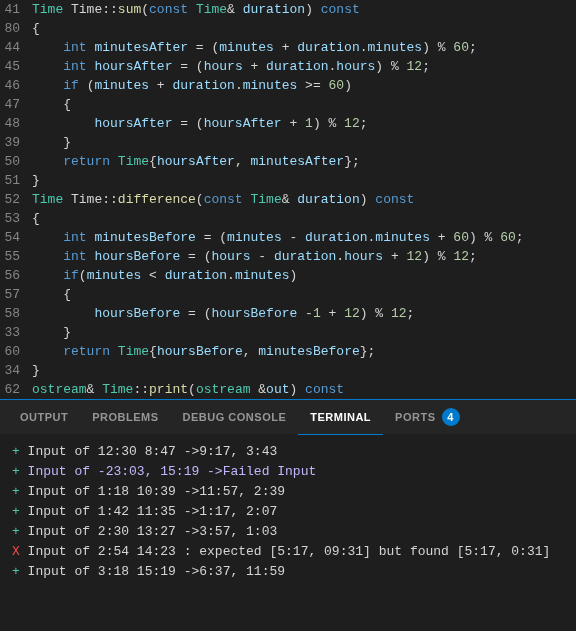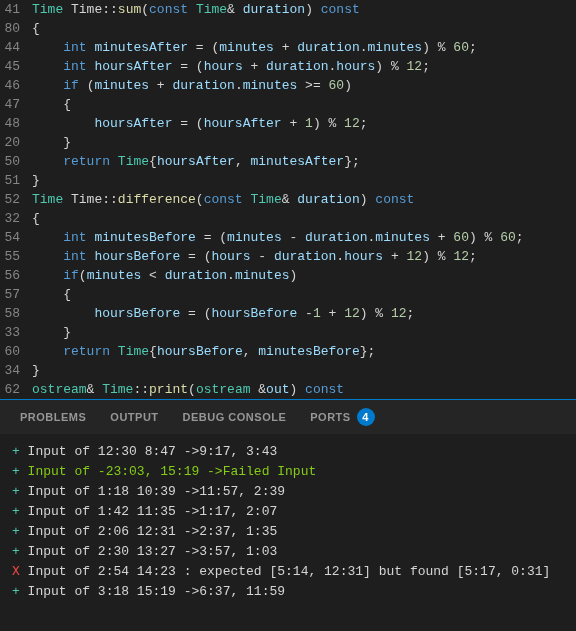--- a/index.html
+++ b/index.html
@@ -105,54 +105,56 @@
 <body>
 
 <div class="code-area" id="code-area">
     <div class="code-line"><span class="line-number">41</span><span class="code-content"><span style="color: rgb(78, 201, 176);">Time</span><span style="color: rgb(212, 212, 212);"> Time::</span><span style="color: rgb(220, 220, 170);">sum</span><span style="color: rgb(212, 212, 212);">(</span><span style="color: rgb(86, 156, 214);">const</span><span style="color: rgb(212, 212, 212);"> </span><span style="color: rgb(78, 201, 176);">Time</span><span style="color: rgb(212, 212, 212);">&amp; </span><span style="color: rgb(156, 220, 254);">duration</span><span style="color: rgb(212, 212, 212);">) </span><span style="color: rgb(86, 156, 214);">const</span></span></div>
     <div class="code-line"><span class="line-number">80</span><span class="code-content"><span style="color: rgb(212, 212, 212);">{</span></span></div>
     <div class="code-line"><span class="line-number">44</span><span class="code-content"><span style="color: rgb(212, 212, 212);">    </span><span style="color: rgb(86, 156, 214);">int</span><span style="color: rgb(212, 212, 212);"> </span><span style="color: rgb(156, 220, 254);">minutesAfter</span><span style="color: rgb(212, 212, 212);"> = (</span><span style="color: rgb(156, 220, 254);">minutes</span><span style="color: rgb(212, 212, 212);"> + </span><span style="color: rgb(156, 220, 254);">duration</span><span style="color: rgb(212, 212, 212);">.</span><span style="color: rgb(156, 220, 254);">minutes</span><span style="color: rgb(212, 212, 212);">) % </span><span style="color: rgb(181, 206, 168);">60</span><span style="color: rgb(212, 212, 212);">;</span></span></div>
     <div class="code-line"><span class="line-number">45</span><span class="code-content"><span style="color: rgb(212, 212, 212);">    </span><span style="color: rgb(86, 156, 214);">int</span><span style="color: rgb(212, 212, 212);"> </span><span style="color: rgb(156, 220, 254);">hoursAfter</span><span style="color: rgb(212, 212, 212);"> = (</span><span style="color: rgb(156, 220, 254);">hours</span><span style="color: rgb(212, 212, 212);"> + </span><span style="color: rgb(156, 220, 254);">duration</span><span style="color: rgb(212, 212, 212);">.</span><span style="color: rgb(156, 220, 254);">hours</span><span style="color: rgb(212, 212, 212);">) % </span><span style="color: rgb(181, 206, 168);">12</span><span style="color: rgb(212, 212, 212);">;</span></span></div>
     <div class="code-line"><span class="line-number">46</span><span class="code-content"><span style="color: rgb(212, 212, 212);">    </span><span style="color: rgb(86, 156, 214);">if</span><span style="color: rgb(212, 212, 212);"> (</span><span style="color: rgb(156, 220, 254);">minutes</span><span style="color: rgb(212, 212, 212);"> + </span><span style="color: rgb(156, 220, 254);">duration</span><span style="color: rgb(212, 212, 212);">.</span><span style="color: rgb(156, 220, 254);">minutes</span><span style="color: rgb(212, 212, 212);"> &gt;= </span><span style="color: rgb(181, 206, 168);">60</span><span style="color: rgb(212, 212, 212);">)</span></span></div>
     <div class="code-line"><span class="line-number">47</span><span class="code-content"><span style="color: rgb(212, 212, 212);">    {</span></span></div>
     <div class="code-line"><span class="line-number">48</span><span class="code-content"><span style="color: rgb(212, 212, 212);">        </span><span style="color: rgb(156, 220, 254);">hoursAfter</span><span style="color: rgb(212, 212, 212);"> = (</span><span style="color: rgb(156, 220, 254);">hoursAfter</span><span style="color: rgb(212, 212, 212);"> + </span><span style="color: rgb(181, 206, 168);">1</span><span style="color: rgb(212, 212, 212);">) % </span><span style="color: rgb(181, 206, 168);">12</span><span style="color: rgb(212, 212, 212);">;</span></span></div>
-    <div class="code-line"><span class="line-number">20</span><span class="code-content"><span style="color: rgb(212, 212, 212);">    }</span></span></div>
+    <div class="code-line"><span class="line-number">39</span><span class="code-content"><span style="color: rgb(212, 212, 212);">    }</span></span></div>
     <div class="code-line"><span class="line-number">50</span><span class="code-content"><span style="color: rgb(212, 212, 212);">    </span><span style="color: rgb(86, 156, 214);">return</span><span style="color: rgb(212, 212, 212);"> </span><span style="color: rgb(78, 201, 176);">Time</span><span style="color: rgb(212, 212, 212);">{</span><span style="color: rgb(156, 220, 254);">hoursAfter</span><span style="color: rgb(212, 212, 212);">, </span><span style="color: rgb(156, 220, 254);">minutesAfter</span><span style="color: rgb(212, 212, 212);">};</span></span></div>
     <div class="code-line"><span class="line-number">51</span><span class="code-content"><span style="color: rgb(212, 212, 212);">}</span></span></div>
     <div class="code-line"><span class="line-number">52</span><span class="code-content"><span style="color: rgb(78, 201, 176);">Time</span><span style="color: rgb(212, 212, 212);"> Time::</span><span style="color: rgb(220, 220, 170);">difference</span><span style="color: rgb(212, 212, 212);">(</span><span style="color: rgb(86, 156, 214);">const</span><span style="color: rgb(212, 212, 212);"> </span><span style="color: rgb(78, 201, 176);">Time</span><span style="color: rgb(212, 212, 212);">&amp; </span><span style="color: rgb(156, 220, 254);">duration</span><span style="color: rgb(212, 212, 212);">) </span><span style="color: rgb(86, 156, 214);">const</span></span></div>
-    <div class="code-line"><span class="line-number">32</span><span class="code-content"><span style="color: rgb(212, 212, 212);">{</span></span></div>
+    <div class="code-line"><span class="line-number">53</span><span class="code-content"><span style="color: rgb(212, 212, 212);">{</span></span></div>
     <div class="code-line"><span class="line-number">54</span><span class="code-content"><span style="color: rgb(212, 212, 212);">    </span><span style="color: rgb(86, 156, 214);">int</span><span style="color: rgb(212, 212, 212);"> </span><span style="color: rgb(156, 220, 254);">minutesBefore</span><span style="color: rgb(212, 212, 212);"> = (</span><span style="color: rgb(156, 220, 254);">minutes</span><span style="color: rgb(212, 212, 212);"> - </span><span style="color: rgb(156, 220, 254);">duration</span><span style="color: rgb(212, 212, 212);">.</span><span style="color: rgb(156, 220, 254);">minutes</span><span style="color: rgb(212, 212, 212);"> + </span><span style="color: rgb(181, 206, 168);">60</span><span style="color: rgb(212, 212, 212);">) % </span><span style="color: rgb(181, 206, 168);">60</span><span style="color: rgb(212, 212, 212);">;</span></span></div>
     <div class="code-line"><span class="line-number">55</span><span class="code-content"><span style="color: rgb(212, 212, 212);">    </span><span style="color: rgb(86, 156, 214);">int</span><span style="color: rgb(212, 212, 212);"> </span><span style="color: rgb(156, 220, 254);">hoursBefore</span><span style="color: rgb(212, 212, 212);"> = (</span><span style="color: rgb(156, 220, 254);">hours</span><span style="color: rgb(212, 212, 212);"> - </span><span style="color: rgb(156, 220, 254);">duration</span><span style="color: rgb(212, 212, 212);">.</span><span style="color: rgb(156, 220, 254);">hours</span><span style="color: rgb(212, 212, 212);"> + </span><span style="color: rgb(181, 206, 168);">12</span><span style="color: rgb(212, 212, 212);">) % </span><span style="color: rgb(181, 206, 168);">12</span><span style="color: rgb(212, 212, 212);">;</span></span></div>
     <div class="code-line"><span class="line-number">56</span><span class="code-content"><span style="color: rgb(212, 212, 212);">    </span><span style="color: rgb(86, 156, 214);">if</span><span style="color: rgb(212, 212, 212);">(</span><span style="color: rgb(156, 220, 254);">minutes</span><span style="color: rgb(212, 212, 212);"> &lt; </span><span style="color: rgb(156, 220, 254);">duration</span><span style="color: rgb(212, 212, 212);">.</span><span style="color: rgb(156, 220, 254);">minutes</span><span style="color: rgb(212, 212, 212);">)</span></span></div>
     <div class="code-line"><span class="line-number">57</span><span class="code-content"><span style="color: rgb(212, 212, 212);">    {</span></span></div>
     <div class="code-line"><span class="line-number">58</span><span class="code-content"><span style="color: rgb(212, 212, 212);">        </span><span style="color: rgb(156, 220, 254);">hoursBefore</span><span style="color: rgb(212, 212, 212);"> = (</span><span style="color: rgb(156, 220, 254);">hoursBefore</span><span style="color: rgb(212, 212, 212);"> -</span><span style="color: rgb(181, 206, 168);">1</span><span style="color: rgb(212, 212, 212);"> + </span><span style="color: rgb(181, 206, 168);">12</span><span style="color: rgb(212, 212, 212);">) % </span><span style="color: rgb(181, 206, 168);">12</span><span style="color: rgb(212, 212, 212);">;</span></span></div>
     <div class="code-line"><span class="line-number">33</span><span class="code-content"><span style="color: rgb(212, 212, 212);">    }</span></span></div>
     <div class="code-line"><span class="line-number">60</span><span class="code-content"><span style="color: rgb(212, 212, 212);">    </span><span style="color: rgb(86, 156, 214);">return</span><span style="color: rgb(212, 212, 212);"> </span><span style="color: rgb(78, 201, 176);">Time</span><span style="color: rgb(212, 212, 212);">{</span><span style="color: rgb(156, 220, 254);">hoursBefore</span><span style="color: rgb(212, 212, 212);">, </span><span style="color: rgb(156, 220, 254);">minutesBefore</span><span style="color: rgb(212, 212, 212);">};</span></span></div>
     <div class="code-line"><span class="line-number">34</span><span class="code-content"><span style="color: rgb(212, 212, 212);">}</span></span></div>
     <div class="code-line"><span class="line-number">62</span><span class="code-content"><span style="color: rgb(78, 201, 176);">ostream</span><span style="color: rgb(212, 212, 212);">&amp; </span><span style="color: rgb(78, 201, 176);">Time</span><span style="color: rgb(212, 212, 212);">::</span><span style="color: rgb(220, 220, 170);">print</span><span style="color: rgb(212, 212, 212);">(</span><span style="color: rgb(78, 201, 176);">ostream</span><span style="color: rgb(212, 212, 212);"> &amp;</span><span style="color: rgb(156, 220, 254);">out</span><span style="color: rgb(212, 212, 212);">) </span><span style="color: rgb(86, 156, 214);">const</span></span></div>
   </div>
 
 <div class="tab-bar" id="tab-bar">
     <div class="tab-item">
+      <span>OUTPUT</span>
+    </div>
+    <div class="tab-item">
       <span>PROBLEMS</span>
     </div>
     <div class="tab-item">
-      <span>OUTPUT</span>
+      <span>DEBUG CONSOLE</span>
     </div>
-    <div class="tab-item">
-      <span>DEBUG CONSOLE</span>
+    <div class="tab-item active">
+      <span>TERMINAL</span>
     </div>
     <div class="tab-item">
       <span>PORTS</span>
       <span class="tab-badge">4</span>
     </div>
   </div>
 
 <div class="terminal-area" id="terminal-area">
     <div class="terminal-line"><span style="color: rgb(78, 201, 176);">+</span><span style="color: rgb(212, 212, 212);"> Input of 12:30 8:47 -&gt;9:17, 3:43</span></div>
-    <div class="terminal-line"><span style="color: rgb(78, 201, 176);">+</span><span style="color: #84cc16;"> Input of -23:03, 15:19 -&gt;Failed Input</span></div>
+    <div class="terminal-line"><span style="color: rgb(78, 201, 176);">+</span><span style="color: #c4b5fd;"> Input of -23:03, 15:19 -&gt;Failed Input</span></div>
     <div class="terminal-line"><span style="color: rgb(78, 201, 176);">+</span><span style="color: rgb(212, 212, 212);"> Input of 1:18 10:39 -&gt;11:57, 2:39</span></div>
     <div class="terminal-line"><span style="color: rgb(78, 201, 176);">+</span><span style="color: rgb(212, 212, 212);"> Input of 1:42 11:35 -&gt;1:17, 2:07</span></div>
-    <div class="terminal-line"><span style="color: rgb(78, 201, 176);">+</span><span style="color: rgb(212, 212, 212);"> Input of 2:06 12:31 -&gt;2:37, 1:35</span></div>
     <div class="terminal-line"><span style="color: rgb(78, 201, 176);">+</span><span style="color: rgb(212, 212, 212);"> Input of 2:30 13:27 -&gt;3:57, 1:03</span></div>
-    <div class="terminal-line"><span style="color: rgb(244, 71, 71);">X</span><span style="color: rgb(212, 212, 212);"> Input of 2:54 14:23 : expected [5:14, 12:31] but found [5:17, 0:31]</span></div>
+    <div class="terminal-line"><span style="color: rgb(244, 71, 71);">X</span><span style="color: rgb(212, 212, 212);"> Input of 2:54 14:23 : expected [5:17, 09:31] but found [5:17, 0:31]</span></div>
     <div class="terminal-line"><span style="color: rgb(78, 201, 176);">+</span><span style="color: rgb(212, 212, 212);"> Input of 3:18 15:19 -&gt;6:37, 11:59</span></div>
   </div>
 
 </body></html>

